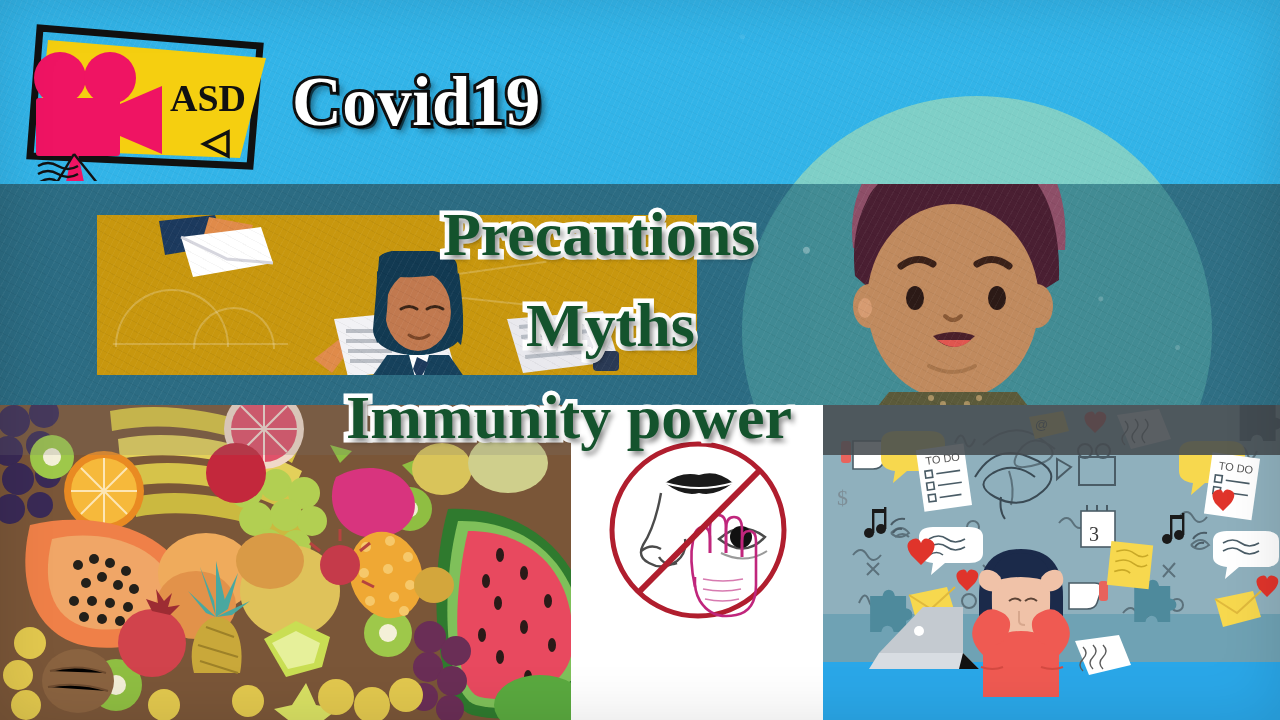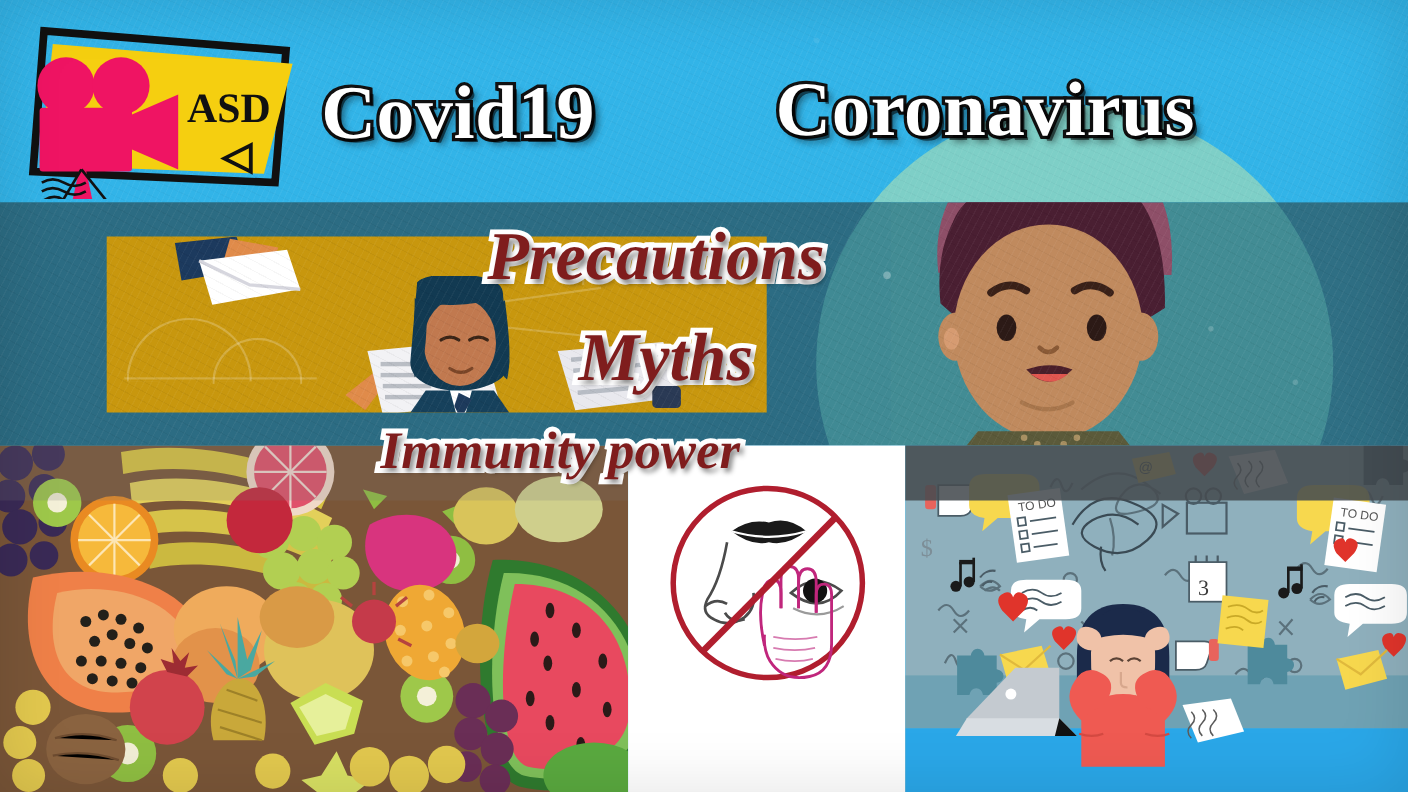--- a/index.html
+++ b/index.html
@@ -118,30 +118,29 @@
     position:absolute;left:823px;top:405px;width:457px;height:50px;
     background:rgba(70,75,80,.88);
   }
   .grey-strip-l{
     position:absolute;left:0px;top:405px;width:571px;height:50px;
     background:rgba(120,120,120,.20);
   }
 
   
   .pink-line{
-    position:absolute;white-space:nowrap;color:#7f1d1d;font-weight:700;
+    position:absolute;white-space:nowrap;color:#14532d;font-weight:700;
     font-family:"Liberation Serif",serif;line-height:1;
     -webkit-text-stroke:9px #ffffff;
     paint-order:stroke fill;
     text-shadow:3px 4px 5px rgba(0,0,0,.45);
-    font-style:italic;
   }
   .pl-1{left:443px;top:203px;font-size:62px;}
   .pl-2{left:526px;top:294px;font-size:62px;}
-  .pl-3{left:346px;top:386px;font-size:48px;}
+  .pl-3{left:346px;top:386px;font-size:62px;}
 
   .vignette{position:absolute;inset:0;pointer-events:none;
     box-shadow:inset 0 0 60px rgba(0,0,0,.12);}
 </style>
 </head>
 <body>
 
 <div class="stage">
 
   <div class="top-band">
@@ -692,20 +691,19 @@
         <path d="M18 166 q10 -6 18 0"></path>
       </g>
 
       <text x="148" y="95" font-family="'Liberation Serif',serif" font-size="38" font-weight="700" fill="#111111">ASD</text>
 
       <path d="M206 116 L182 128 L206 140 Z" fill="none" stroke="#111111" stroke-width="3.5"></path>
     </svg>
   </div>
 
   <div class="top-title t-covid">Covid19</div>
-  <div class="top-title t-corona">Coronavirus</div>
 
   <div class="pink-line pl-1">Precautions</div>
   <div class="pink-line pl-2">Myths</div>
   <div class="pink-line pl-3">Immunity power</div>
 
   <div class="vignette"></div>
 </div>
 
 </body></html>

